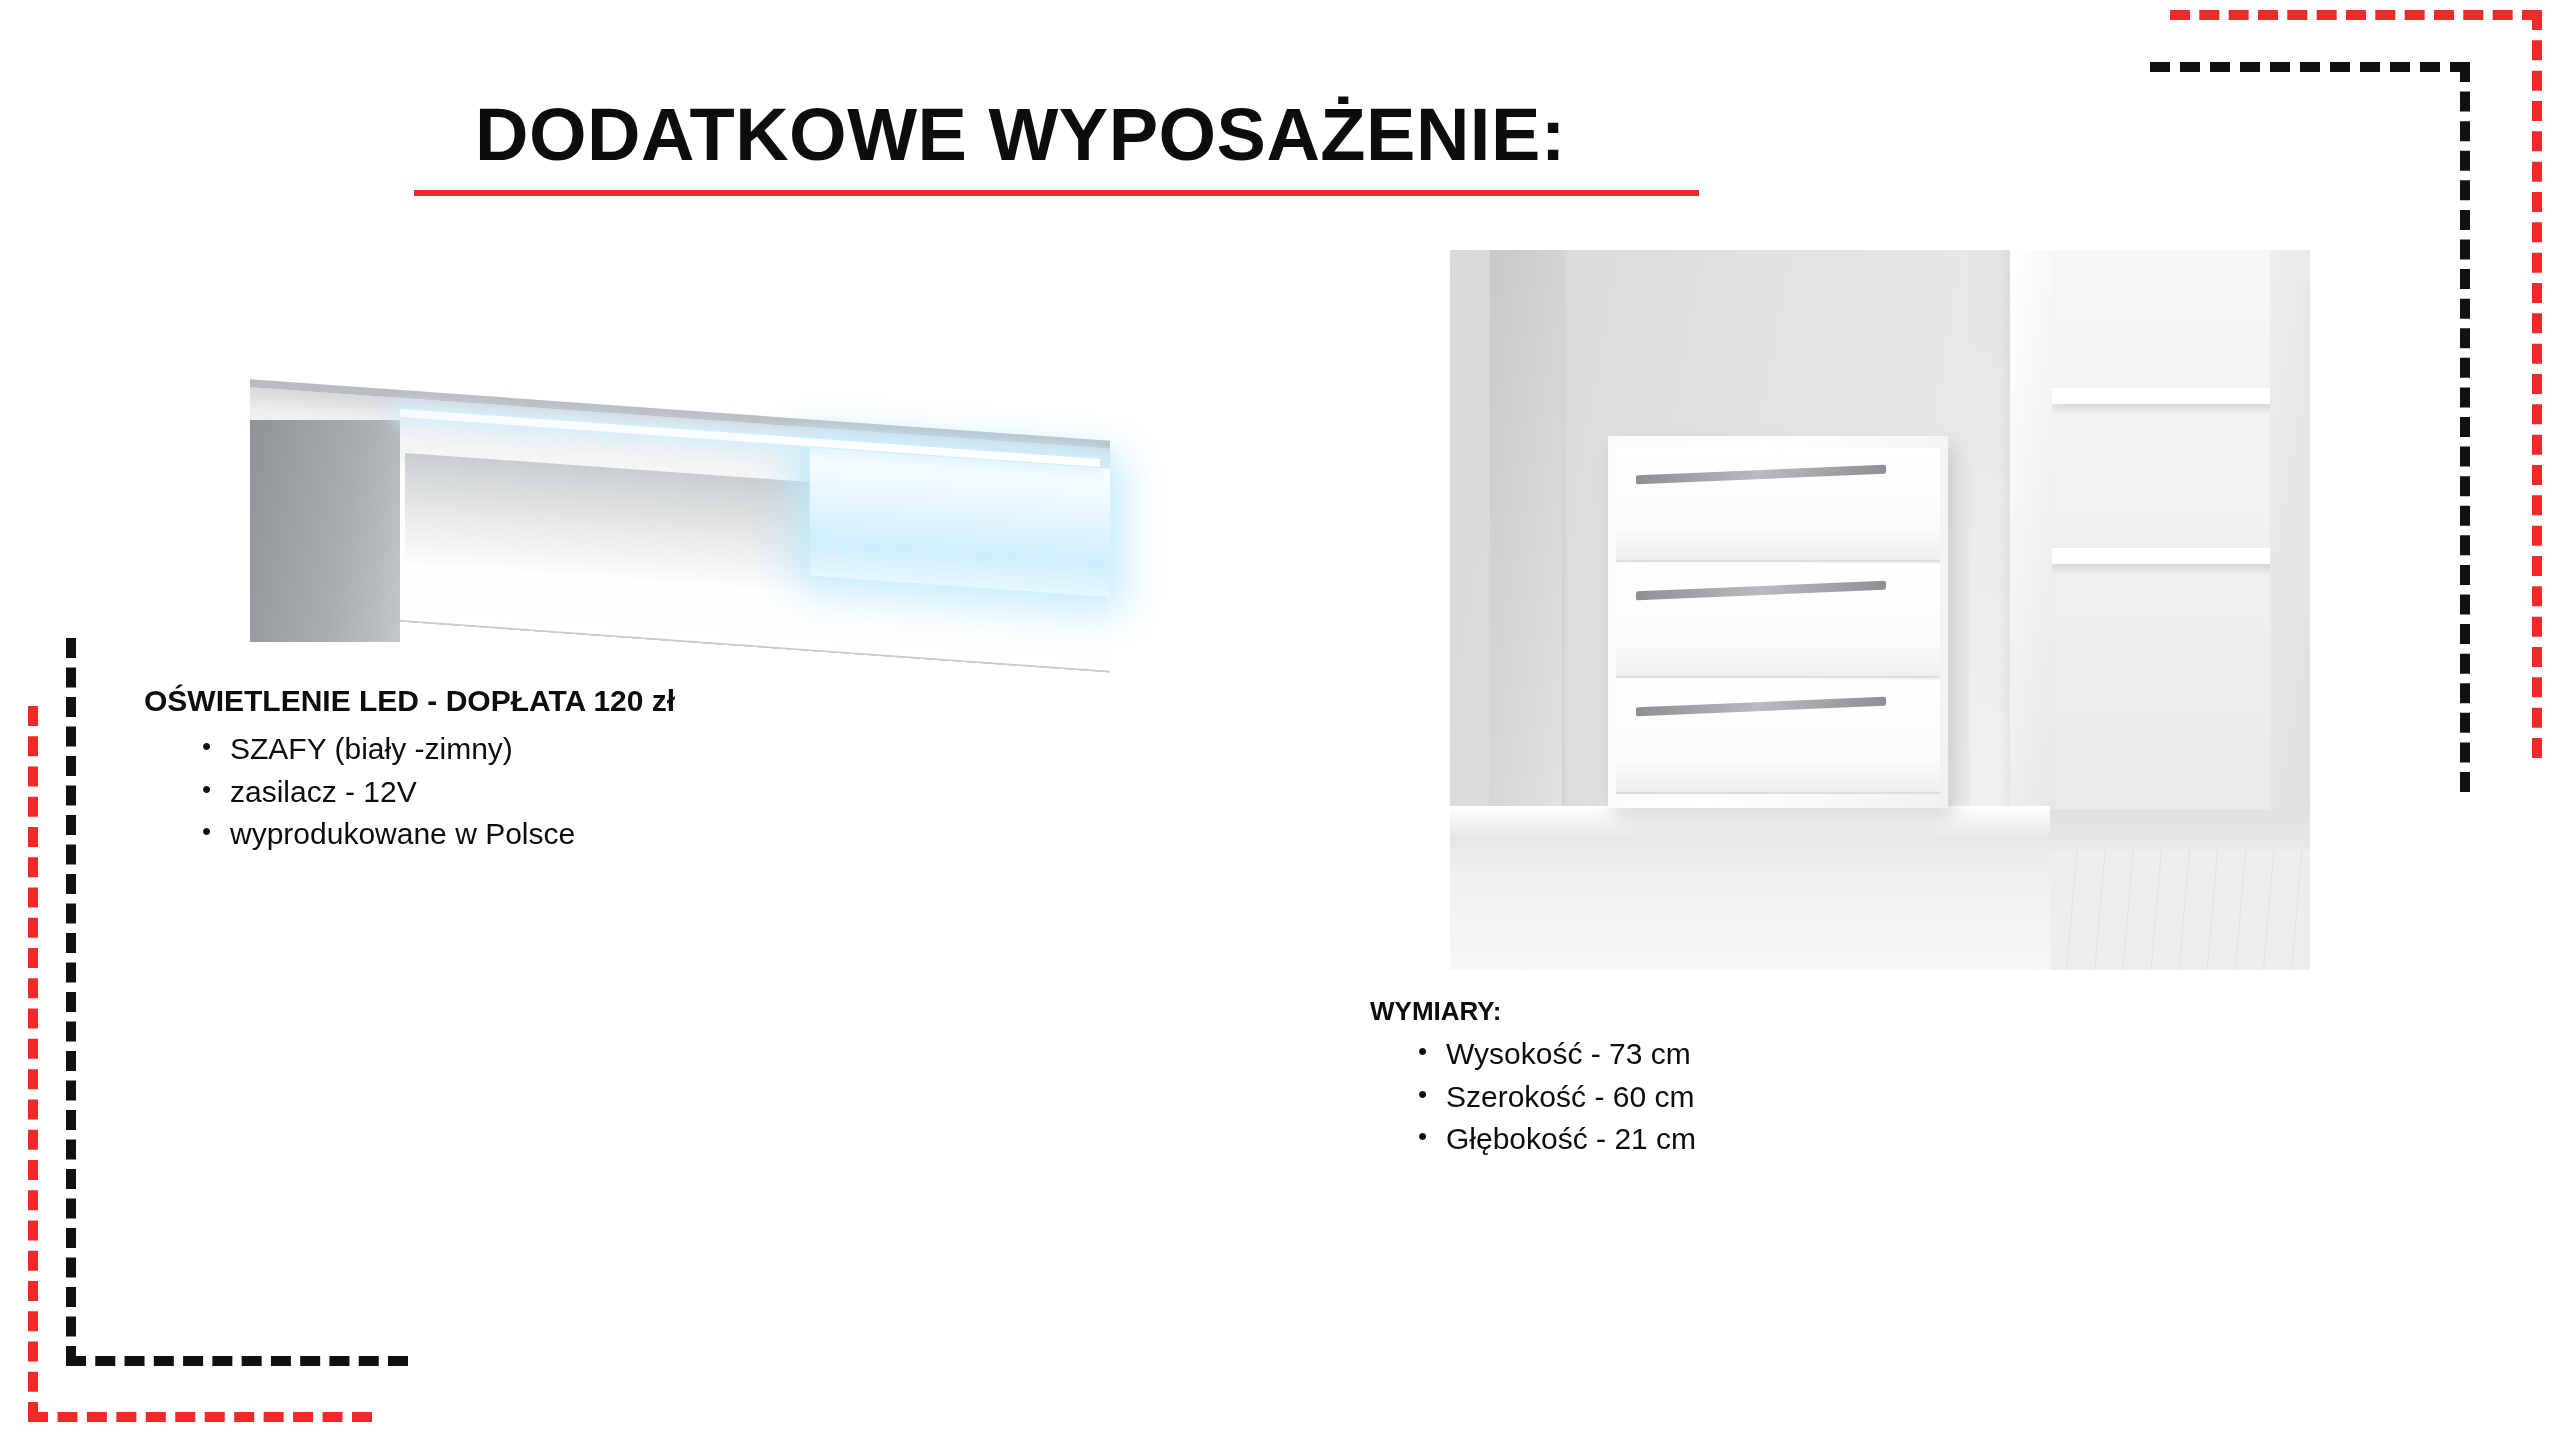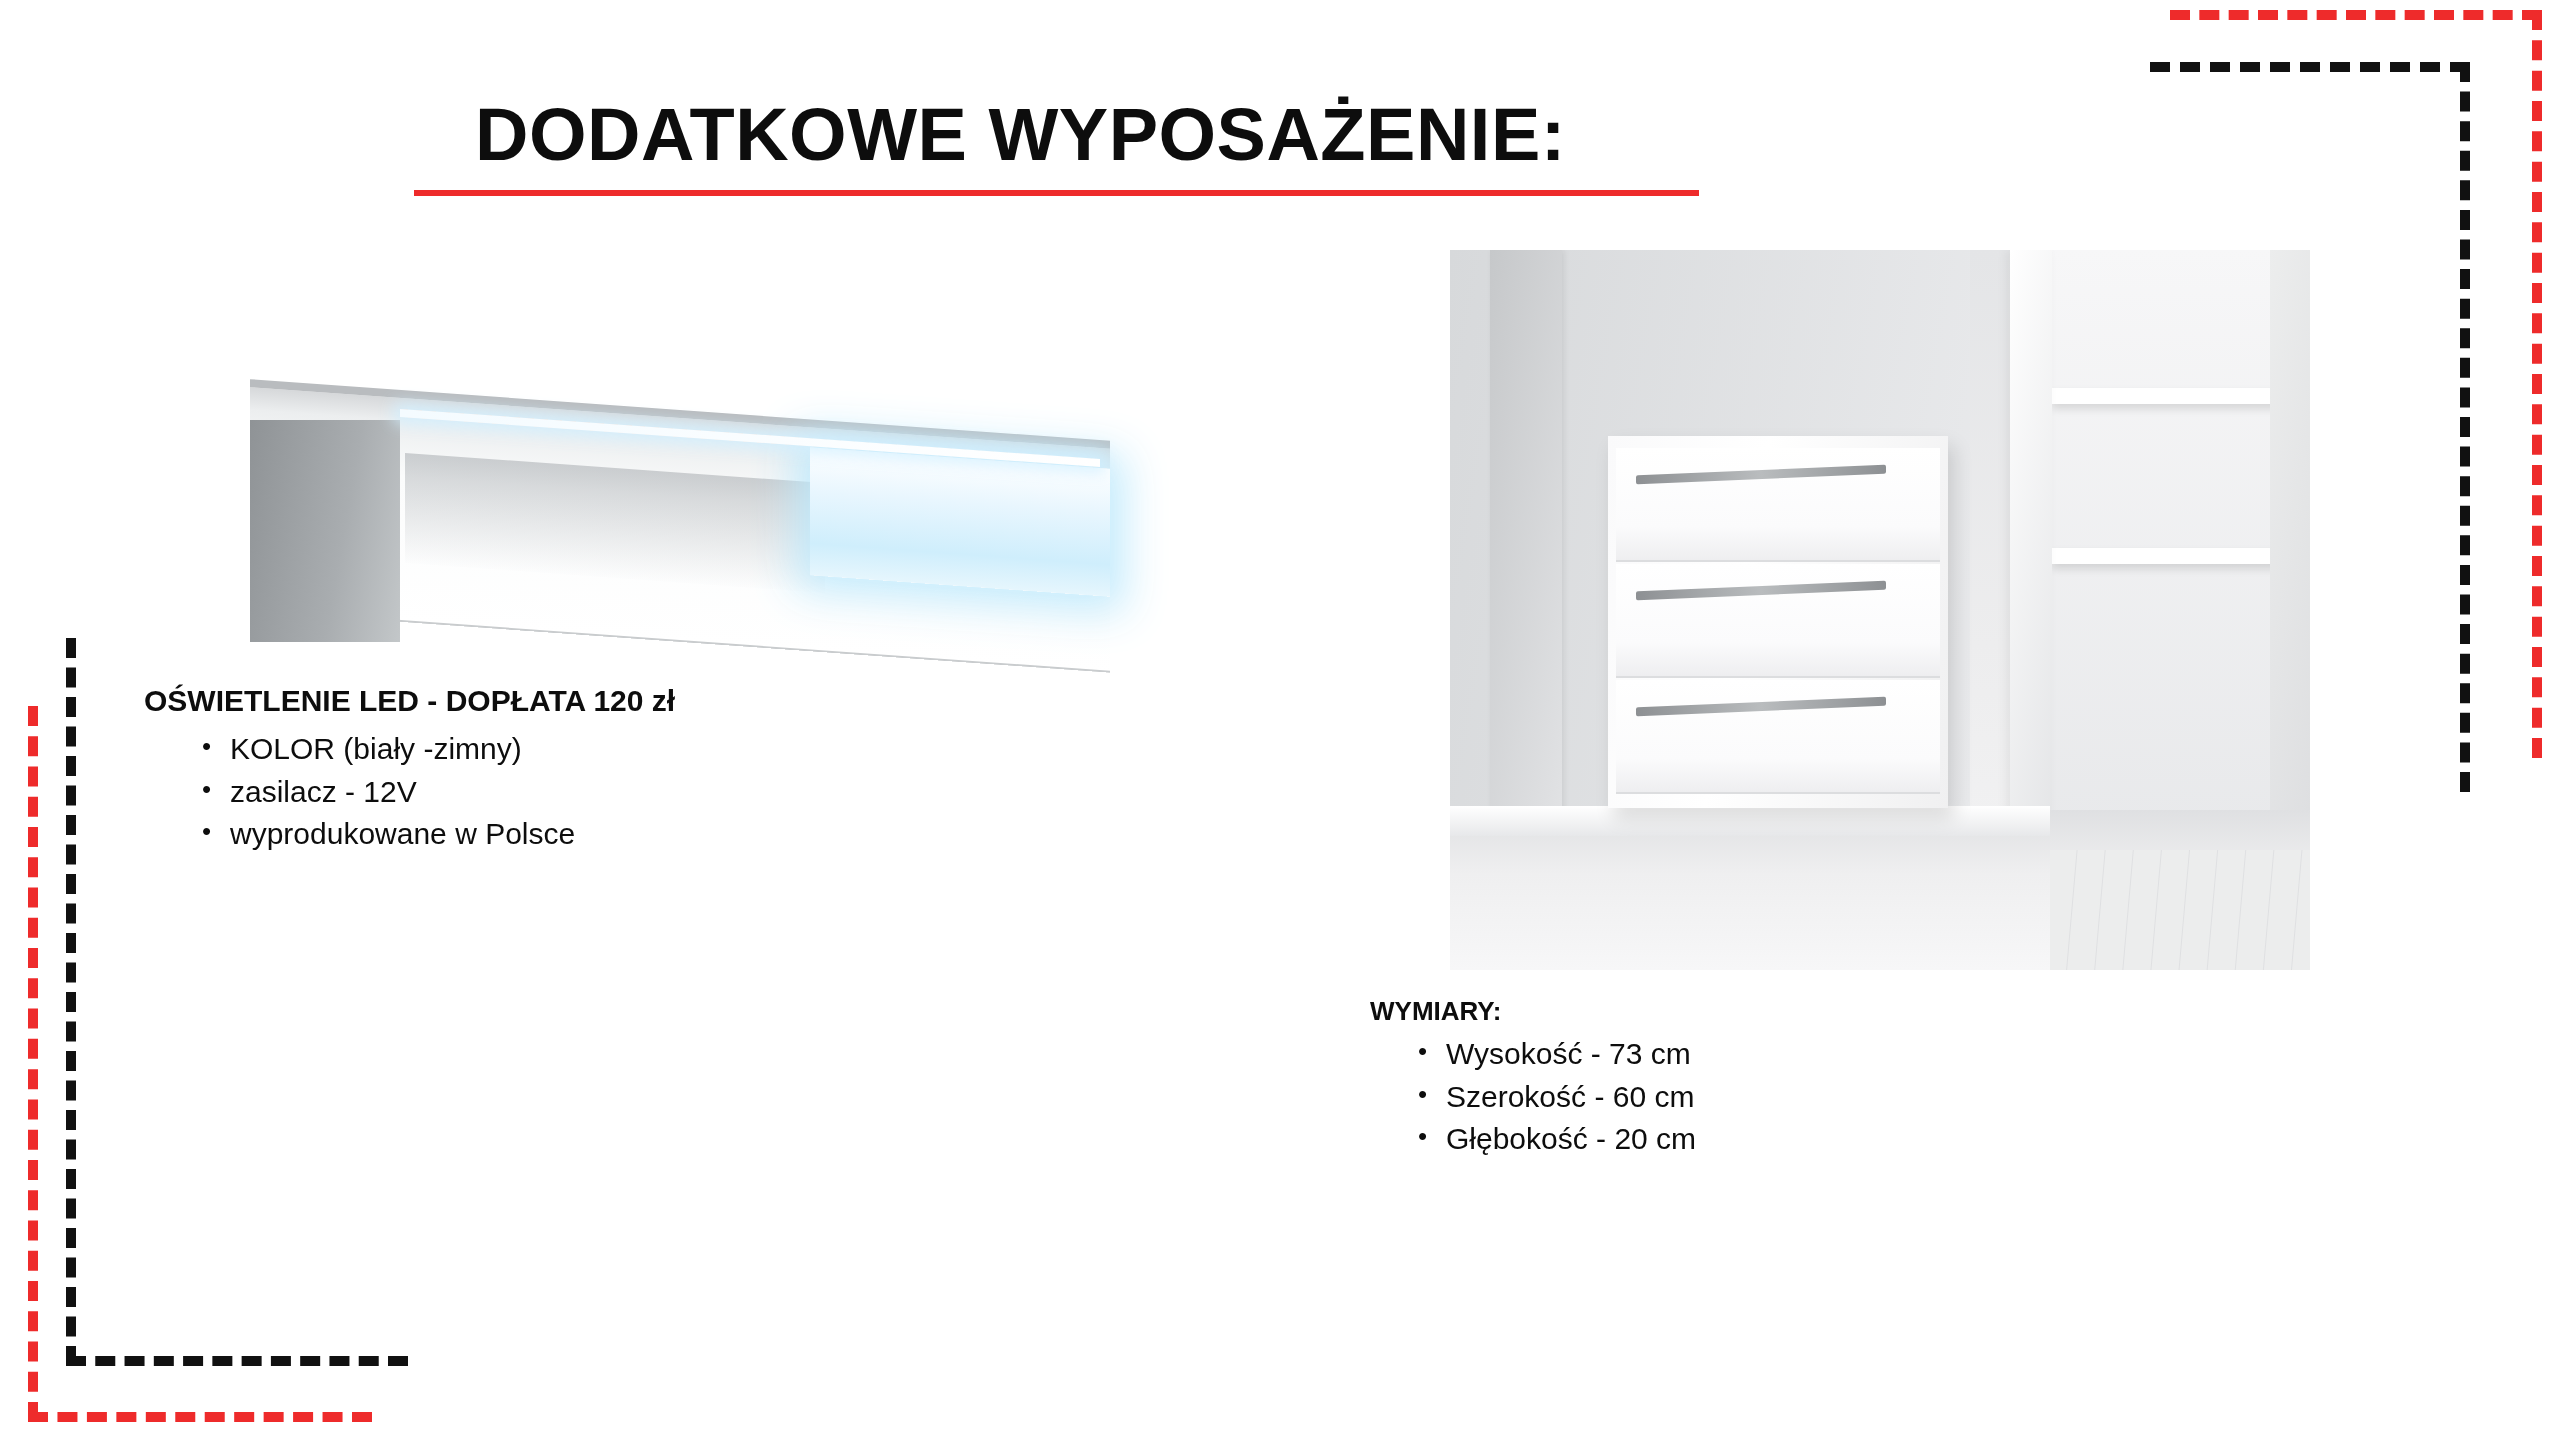--- a/index.html
+++ b/index.html
@@ -268,21 +268,21 @@
     <div id="led-reflection"></div>
     <div id="led-glow"></div>
     <div id="led-strip"></div>
   </div>
 
   <div class="caption">
     <div class="caption-heading" id="led-caption-heading">OŚWIETLENIE LED - DOPŁATA 120 zł</div>
     <ul class="bullets" id="led-bullets">
       <li>
         <span class="bullet-dot">•</span>
-        <span>KOLOR (biały -zimny)</span>
+        <span>SZAFY (biały -zimny)</span>
       </li>
       <li>
         <span class="bullet-dot">•</span>
         <span>zasilacz - 12V</span>
       </li>
       <li>
         <span class="bullet-dot">•</span>
         <span>wyprodukowane w Polsce</span>
       </li>
     </ul>
@@ -318,17 +318,17 @@
       <li>
         <span class="bullet-dot">•</span>
         <span>Wysokość - 73 cm</span>
       </li>
       <li>
         <span class="bullet-dot">•</span>
         <span>Szerokość - 60 cm</span>
       </li>
       <li>
         <span class="bullet-dot">•</span>
-        <span>Głębokość - 20 cm</span>
+        <span>Głębokość - 21 cm</span>
       </li>
     </ul>
   </div>
 </div>
 
 </body></html>

